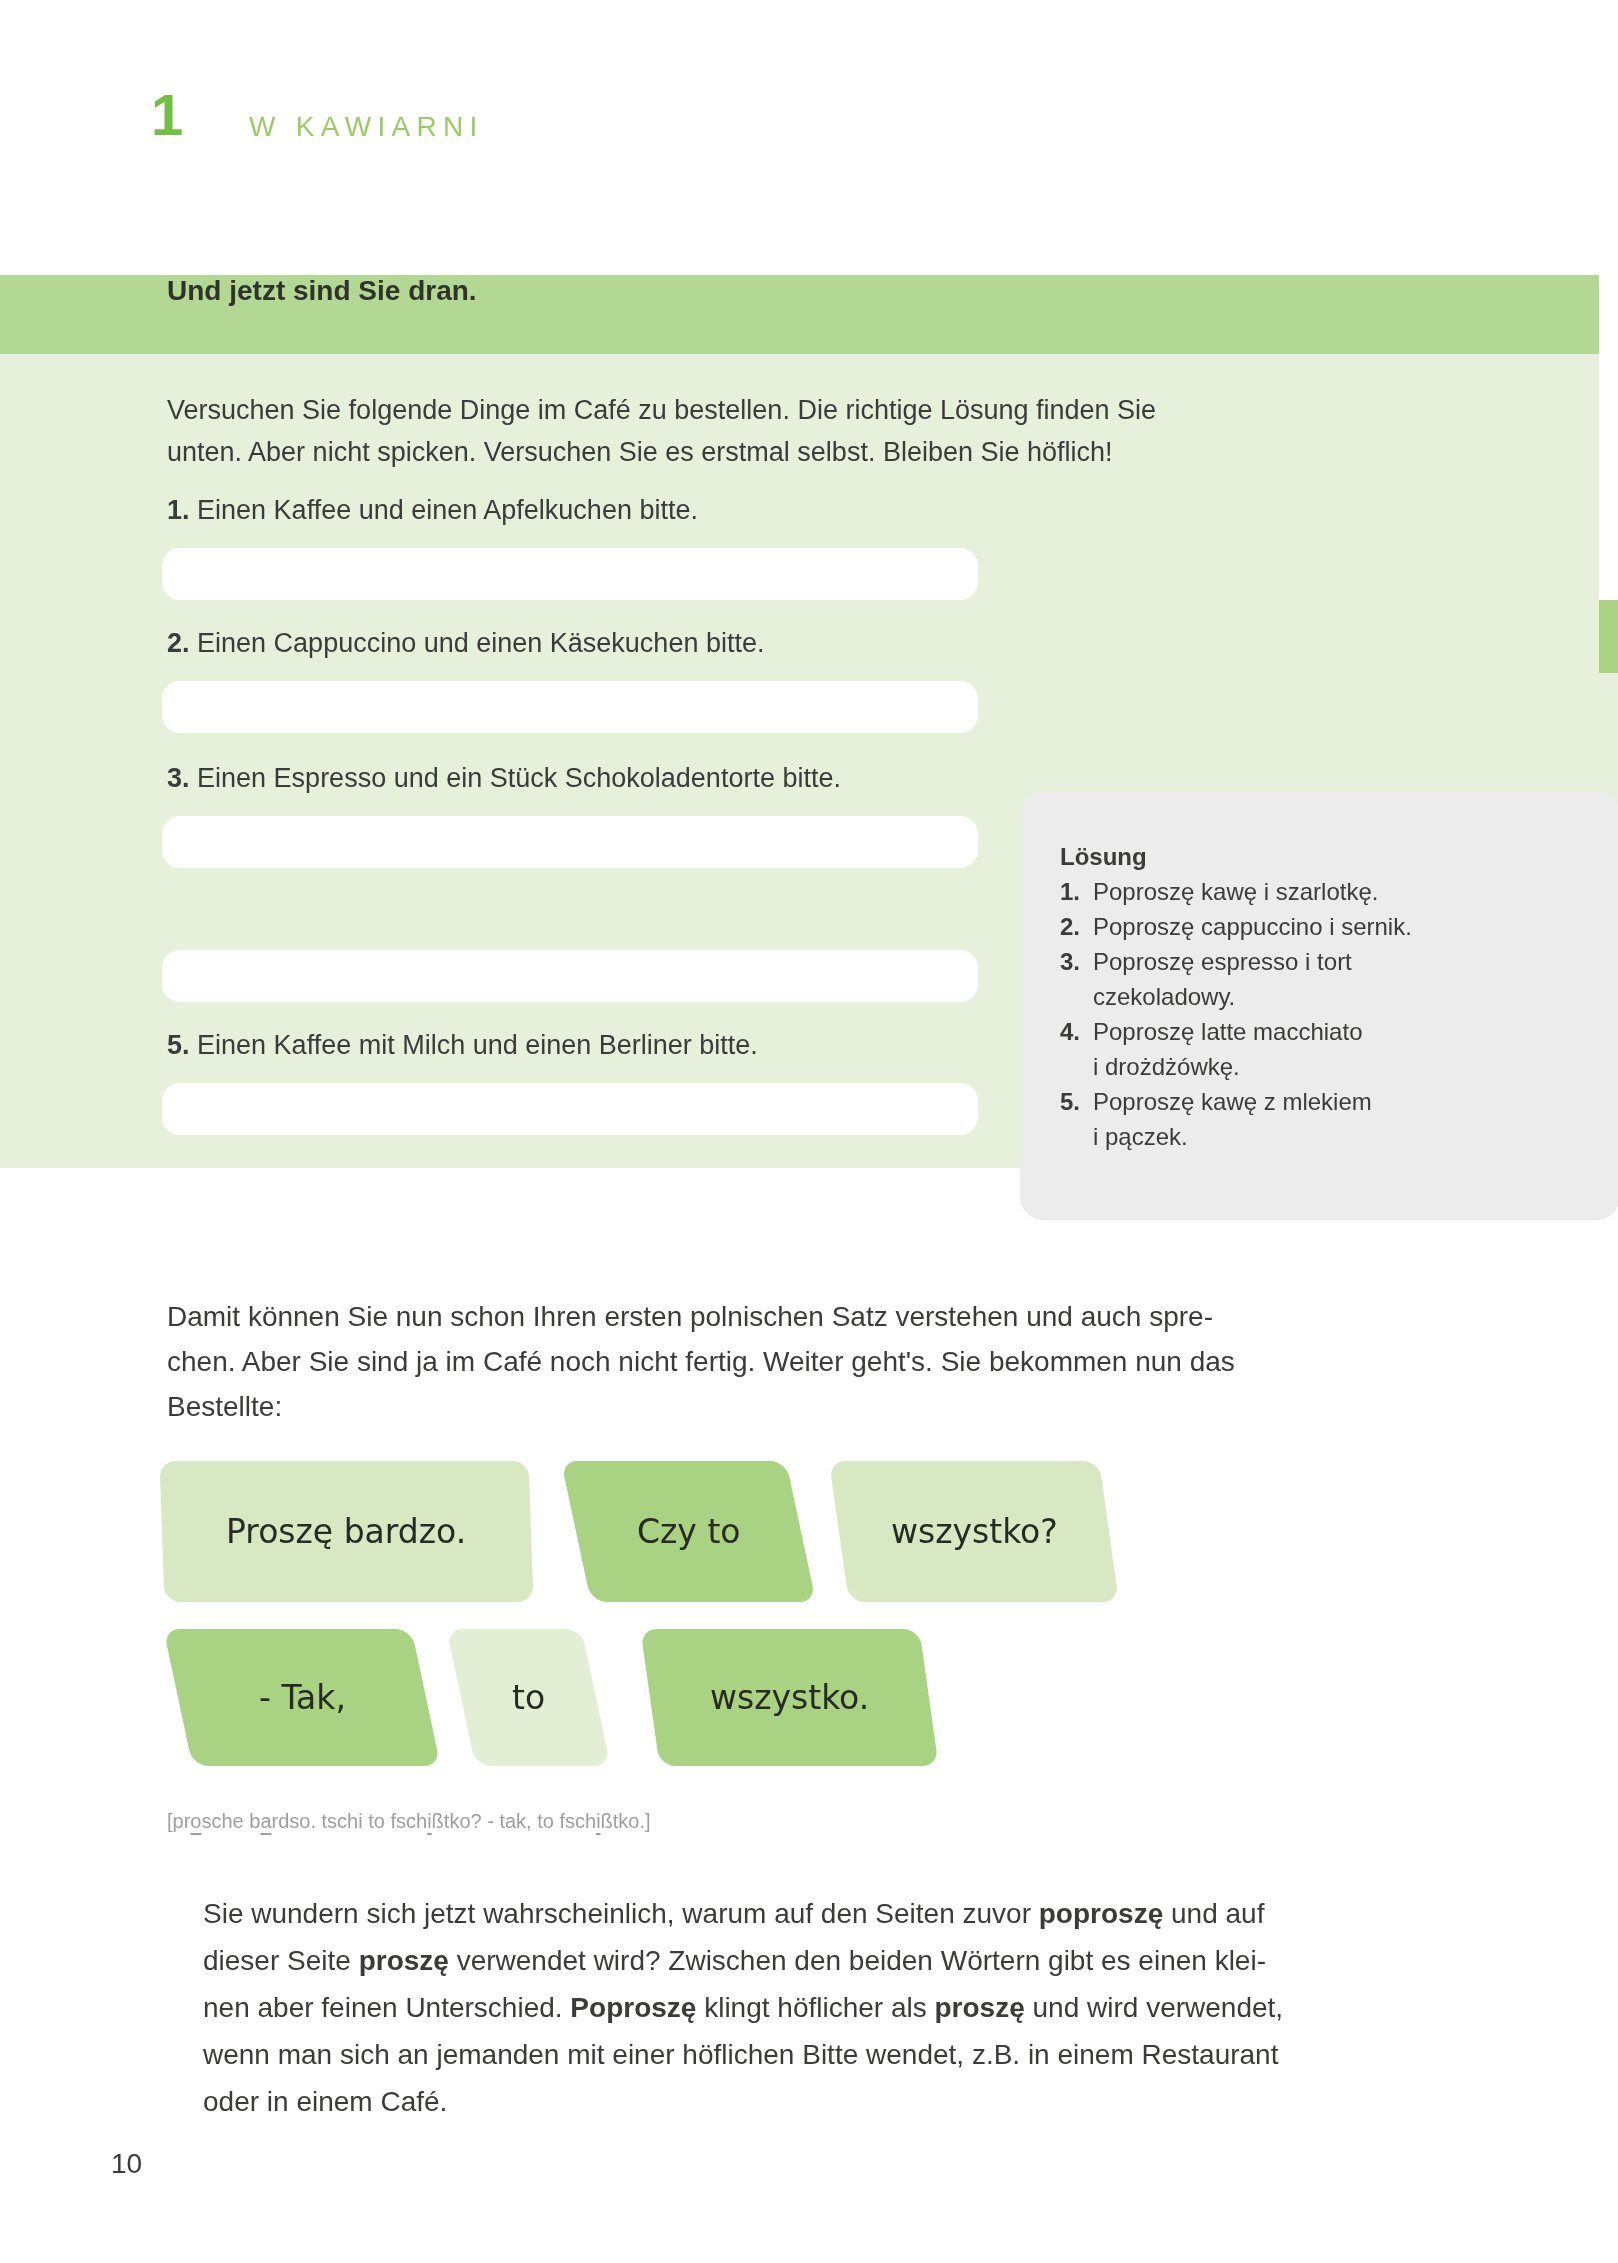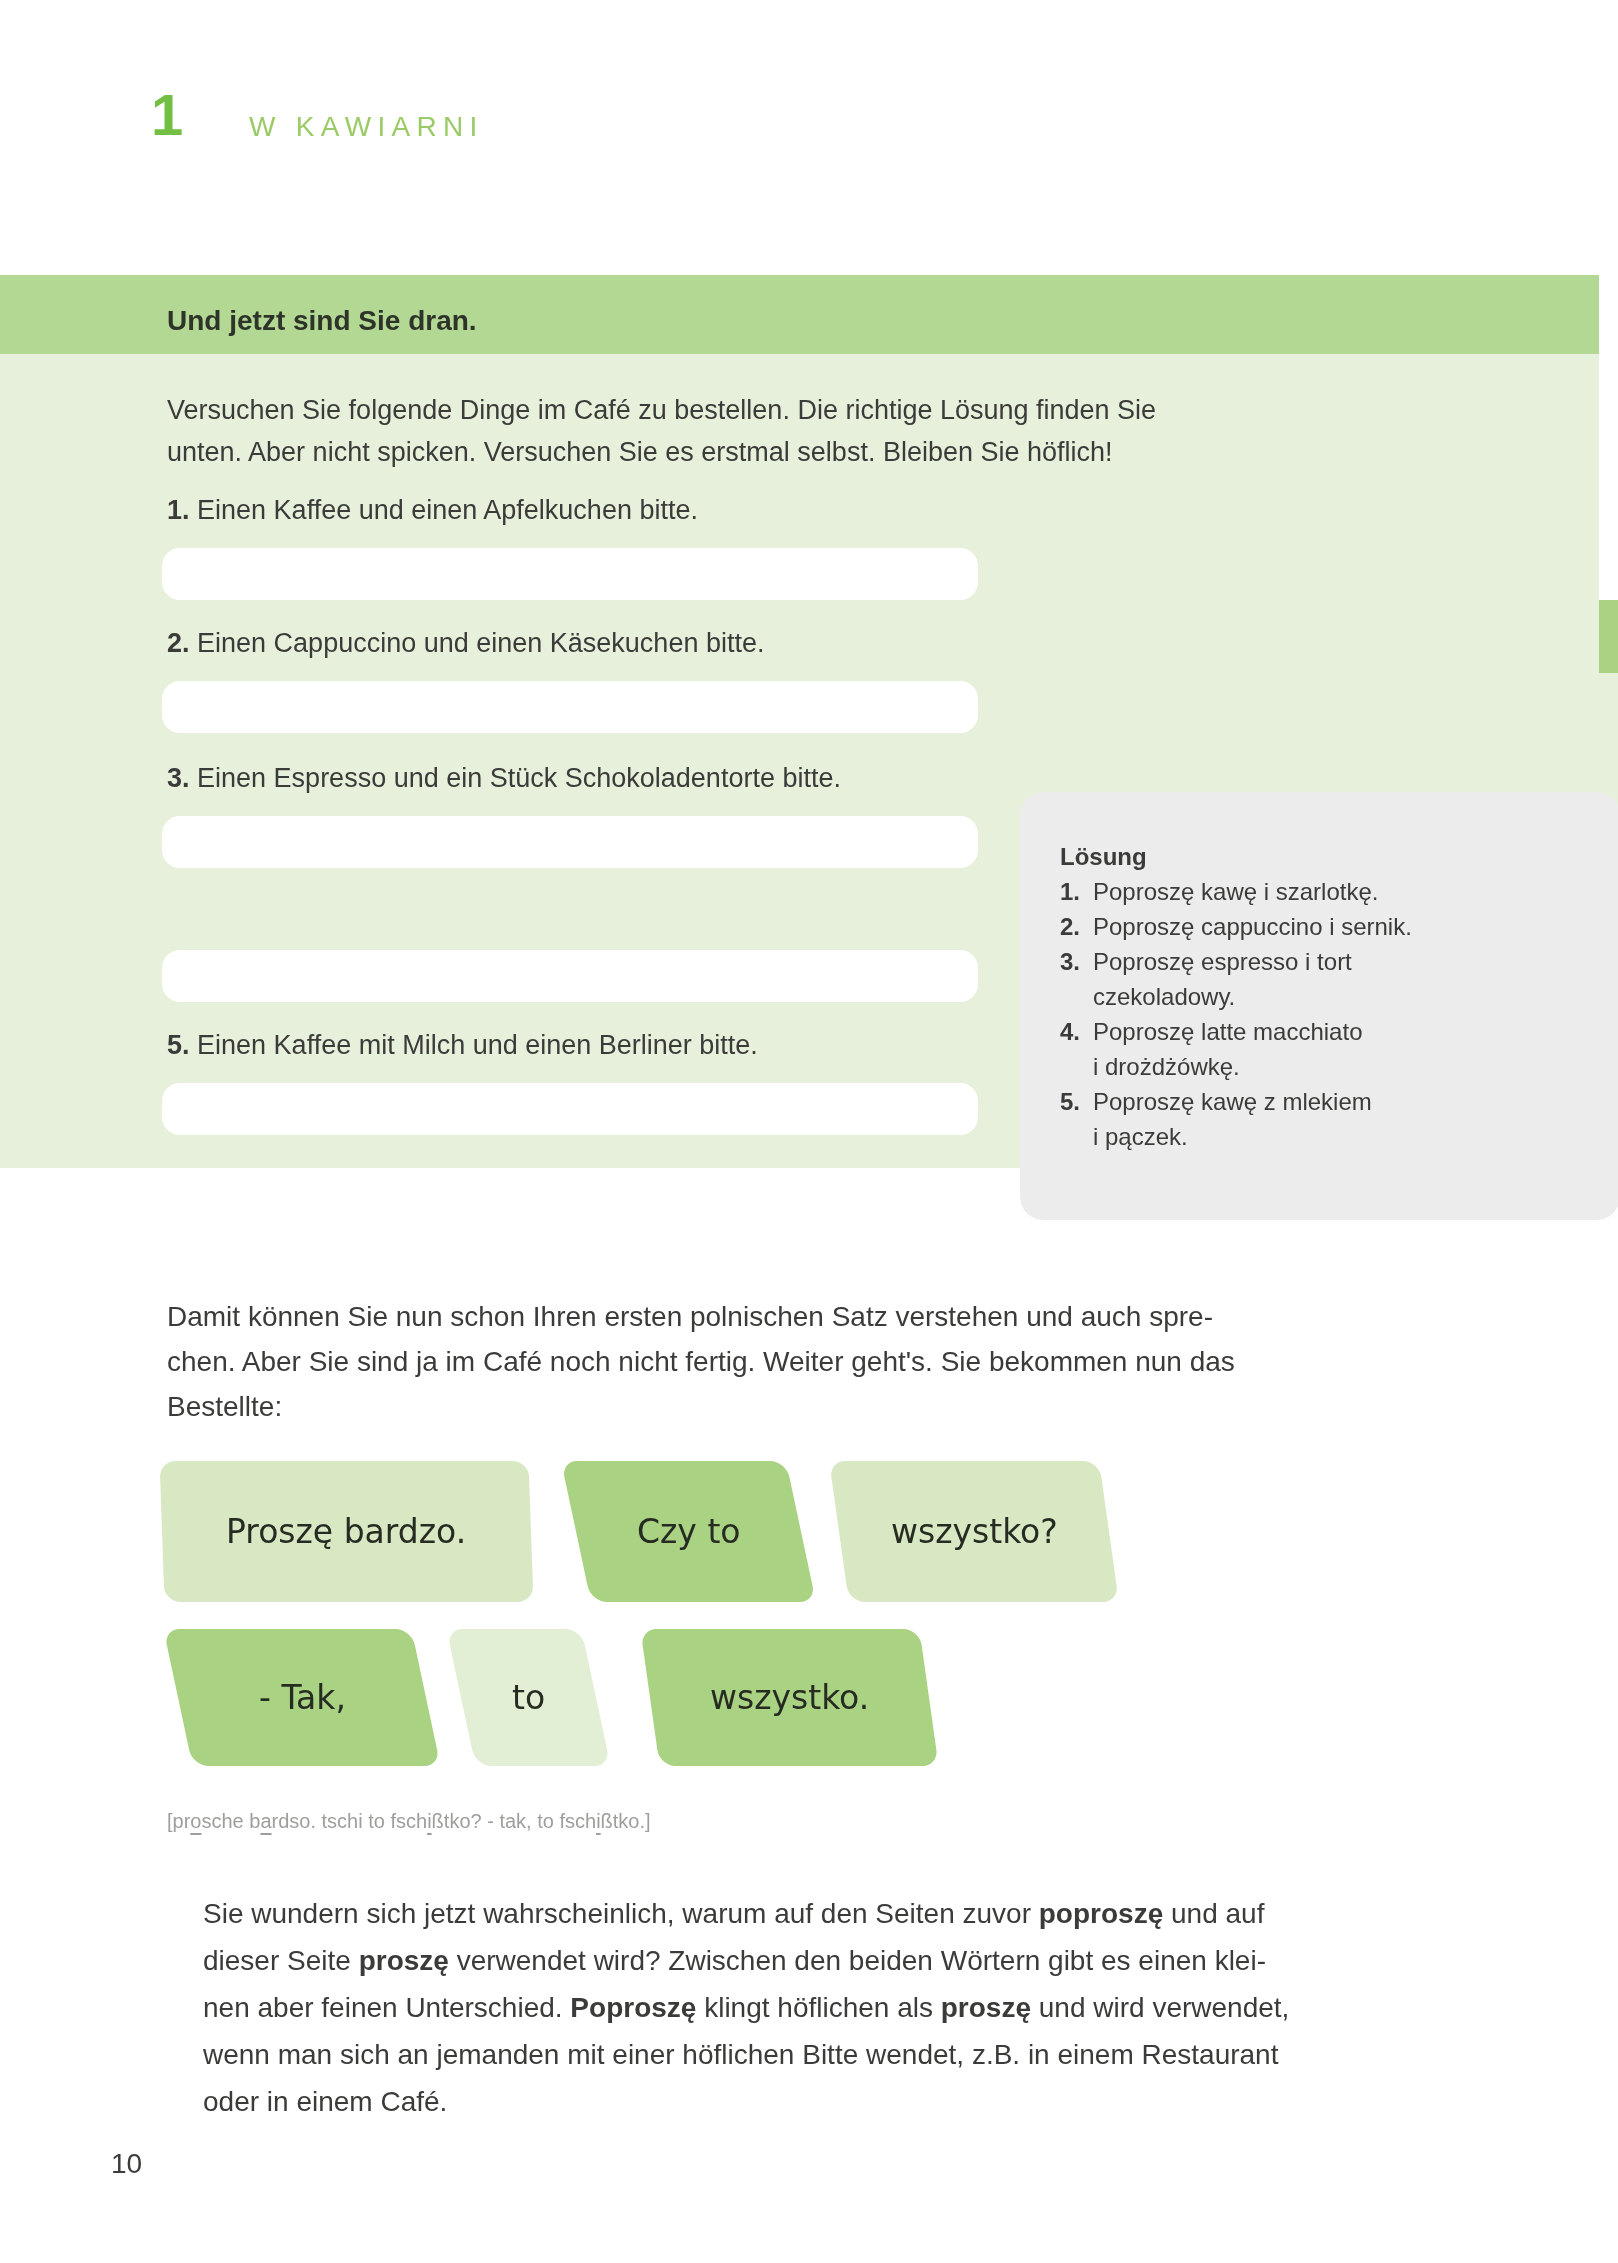--- a/index.html
+++ b/index.html
@@ -5,21 +5,21 @@
 <style>
   html,body{margin:0;padding:0;background:#fff;}
   .page{position:relative;width:1618px;height:2264px;background:#ffffff;
         font-family:"Liberation Sans",sans-serif;color:#3b3b3a;overflow:hidden;}
 
   
   .chapter-num{position:absolute;left:151px;top:86px;font-size:58px;font-weight:bold;color:#72bf44;line-height:1;}
   .chapter-title{position:absolute;left:249px;top:113px;font-size:28px;letter-spacing:6.3px;color:#9bcb67;line-height:1;}
 
   
-  .banner{position:absolute;left:0;top:275px;width:1599px;height:92px;background:#b3d894;display:flex;align-items:center;}
+  .banner{position:absolute;left:0;top:275px;width:1599px;height:92px;background:#b3d894;display:flex;align-items:flex-start;}
   .banner-title{margin-left:167px;font-size:28px;font-weight:bold;color:#2e342a;}
   .panel{position:absolute;left:0;top:354px;width:1599px;height:814px;background:#e7f0db;}
   .panel-strip{position:absolute;left:1599px;top:673px;width:20px;height:494px;background:#e7f0db;}
   .edge-tab{position:absolute;left:1599px;top:600px;width:20px;height:73px;background:#a9d282;}
 
   .intro{position:absolute;left:167px;top:389px;font-size:27px;line-height:42px;white-space:nowrap;}
   .item{position:absolute;left:167px;font-size:27px;white-space:nowrap;}
   .item .num{font-weight:bold;}
   .i1{top:495px}.i2{top:628px}.i3{top:763px}.i4{top:896px}.i5{top:1030px}
   .bar{position:absolute;left:162px;width:816px;height:52px;background:#ffffff;border-radius:18px;}
@@ -156,21 +156,21 @@
   <div class="bubble v-medium bub6">
     <span>wszystko.</span>
   </div>
 
   <div class="pron"><span>[pr</span><span class="seg-u">o</span><span>sche b</span><span class="seg-u">a</span><span>rdso. tschi to fsch</span><span class="seg-u">i</span><span>ßtko? - tak, to fsch</span><span class="seg-u">i</span><span>ßtko.]</span></div>
 
 
   <div class="para para2">
     <div><span>Sie wundern sich jetzt wahrscheinlich, warum auf den Seiten zuvor </span><span class="seg-b">poproszę</span><span> und auf</span></div>
     <div><span>dieser Seite </span><span class="seg-b">proszę</span><span> verwendet wird? Zwischen den beiden Wörtern gibt es einen klei-</span></div>
-    <div><span>nen aber feinen Unterschied. </span><span class="seg-b">Poproszę</span><span> klingt höflichen als </span><span class="seg-b">proszę</span><span> und wird verwendet,</span></div>
+    <div><span>nen aber feinen Unterschied. </span><span class="seg-b">Poproszę</span><span> klingt höflicher als </span><span class="seg-b">proszę</span><span> und wird verwendet,</span></div>
     <div><span>wenn man sich an jemanden mit einer höflichen Bitte wendet, z.B. in einem Restaurant</span></div>
     <div><span>oder in einem Café.</span></div>
   </div>
 
   <div class="pagenum">10</div>
 
 </div>
 
 
 </body></html>

